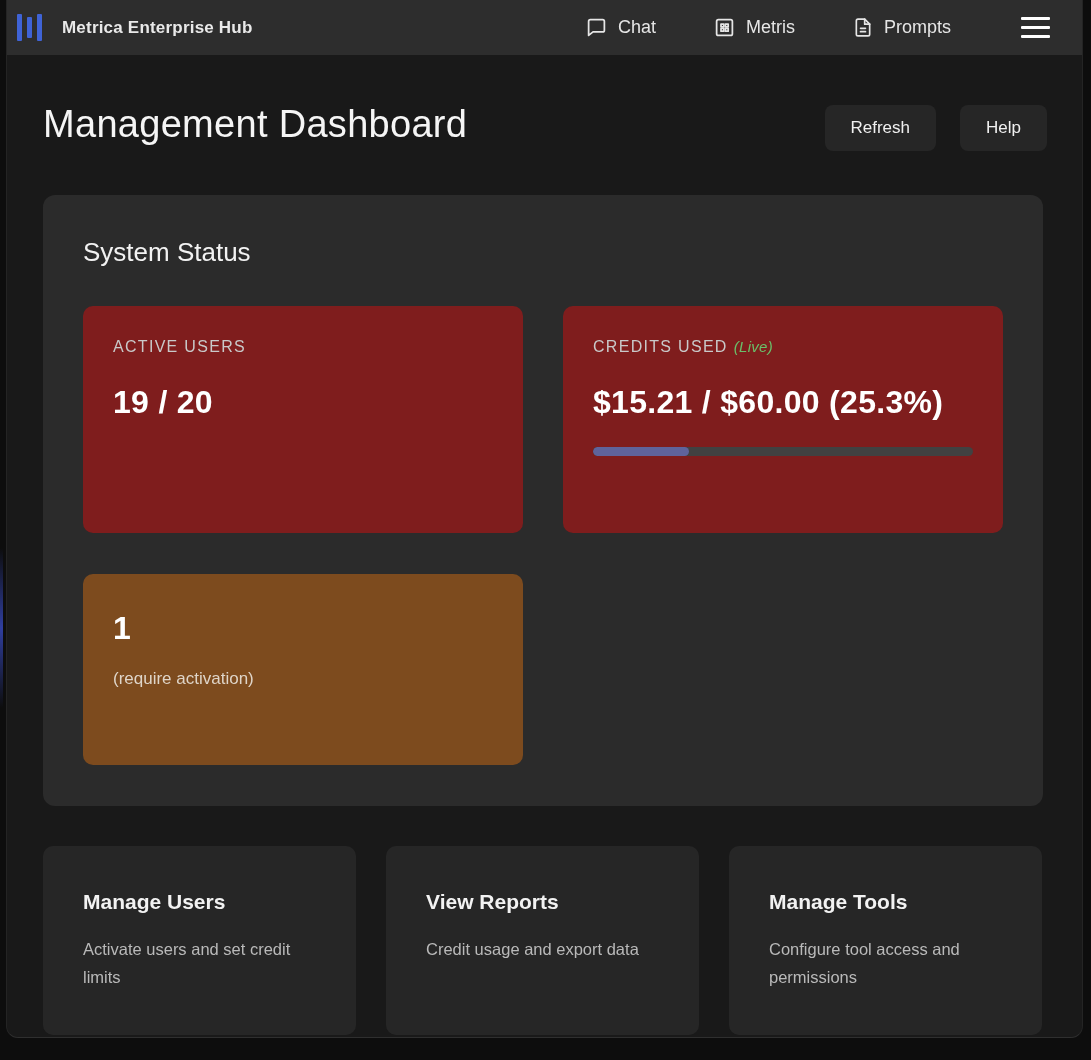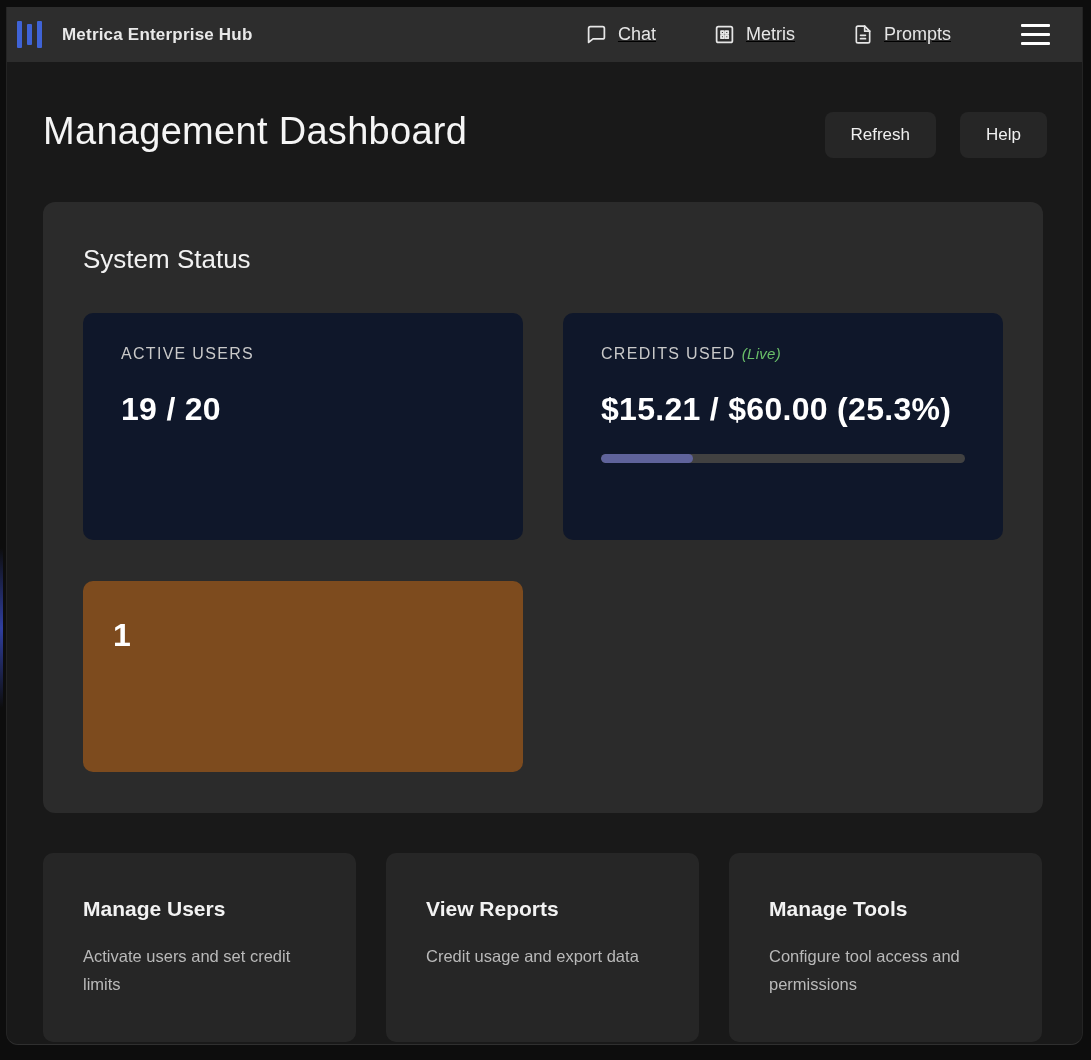--- a/index.html
+++ b/index.html
@@ -4,21 +4,21 @@
 <style>
   * { margin: 0; padding: 0; box-sizing: border-box; }
   html, body {
     width: 1091px; height: 1060px;
     background: #0d0d0d;
     font-family: "Liberation Sans", "DejaVu Sans", sans-serif;
     overflow: hidden;
   }
   .app-surface {
     position: absolute;
-    left: 6px; top: 7px;
+    left: 6px; top: 0;
     width: 1077px; height: 1038px;
     background: #191919;
     border-radius: 0 0 12px 12px;
     border-bottom: 1px solid #2f2f2f;
     border-left: 1px solid #242424;
     border-right: 1px solid #242424;
     overflow: hidden;
   }
   
   .edge-accent {
@@ -38,21 +38,21 @@
     padding: 0 20px 0 10px;
   }
   .brand { display: flex; align-items: center; gap: 20px; }
   .logo { display: flex; align-items: center; gap: 5px; height: 28px; }
   .logo .bar { width: 5px; border-radius: 1px; background: #3f63d6; }
   .logo .bar:nth-child(1) { height: 27px; }
   .logo .bar:nth-child(2) { height: 21px; }
   .logo .bar:nth-child(3) { height: 27px; }
   .brand-title { color: #e9e9e9; font-size: 17px; font-weight: 700; letter-spacing: 0.2px; }
 
-  .nav-links { display: flex; align-items: center; gap: 58px; margin-left: auto; margin-right: 70px; text-decoration: underline; }
+  .nav-links { display: flex; align-items: center; gap: 58px; margin-left: auto; margin-right: 70px; }
   .nav-item {
     display: flex; align-items: center; gap: 11px;
     color: #e6e6e6; font-size: 18px; cursor: pointer;
   }
   .nav-item svg { display: block; }
 
   .hamburger { display: flex; flex-direction: column; gap: 6px; cursor: pointer; margin-right: 12px; }
   .hamburger span { display: block; width: 29px; height: 3px; background: #ffffff; border-radius: 1px; }
 
   
@@ -78,23 +78,23 @@
     width: 1000px;
   }
   .panel-title { color: #f2f2f2; font-size: 26px; font-weight: 400; margin-bottom: 38px; }
 
   .status-grid {
     display: grid;
     grid-template-columns: 440px 440px;
     gap: 41px 40px;
   }
   .stat-card {
-    background: #0f172a;
+    background: #7f1d1d;
     border-radius: 10px;
-    padding: 32px 38px;
+    padding: 32px 30px;
     min-height: 227px;
   }
   .stat-label {
     color: #c9c9c9; font-size: 16px;
     letter-spacing: 1.3px;
     margin-bottom: 24px;
   }
   .stat-value {
     color: #ffffff; font-size: 32px; font-weight: 700;
     line-height: 1.42; letter-spacing: 0.3px;
@@ -215,20 +215,21 @@
             <span>CREDITS USED</span><span class="live-badge">(Live)</span>
           </div>
           <div class="stat-value" style="max-width: 390px;">$15.21 / $60.00 (25.3%)</div>
           <div class="progress-track">
             <div class="progress-fill" style="width: 25.3%;"></div>
           </div>
         </div>
 
         <div class="stat-card warning">
           <div class="stat-value">1</div>
+          <div class="stat-note">(require activation)</div>
         </div>
 
       </div>
     </section>
 
     <section class="action-row">
       <div class="action-card">
         <div class="action-title">Manage Users</div>
         <div class="action-desc">Activate users and set credit limits</div>
       </div>

